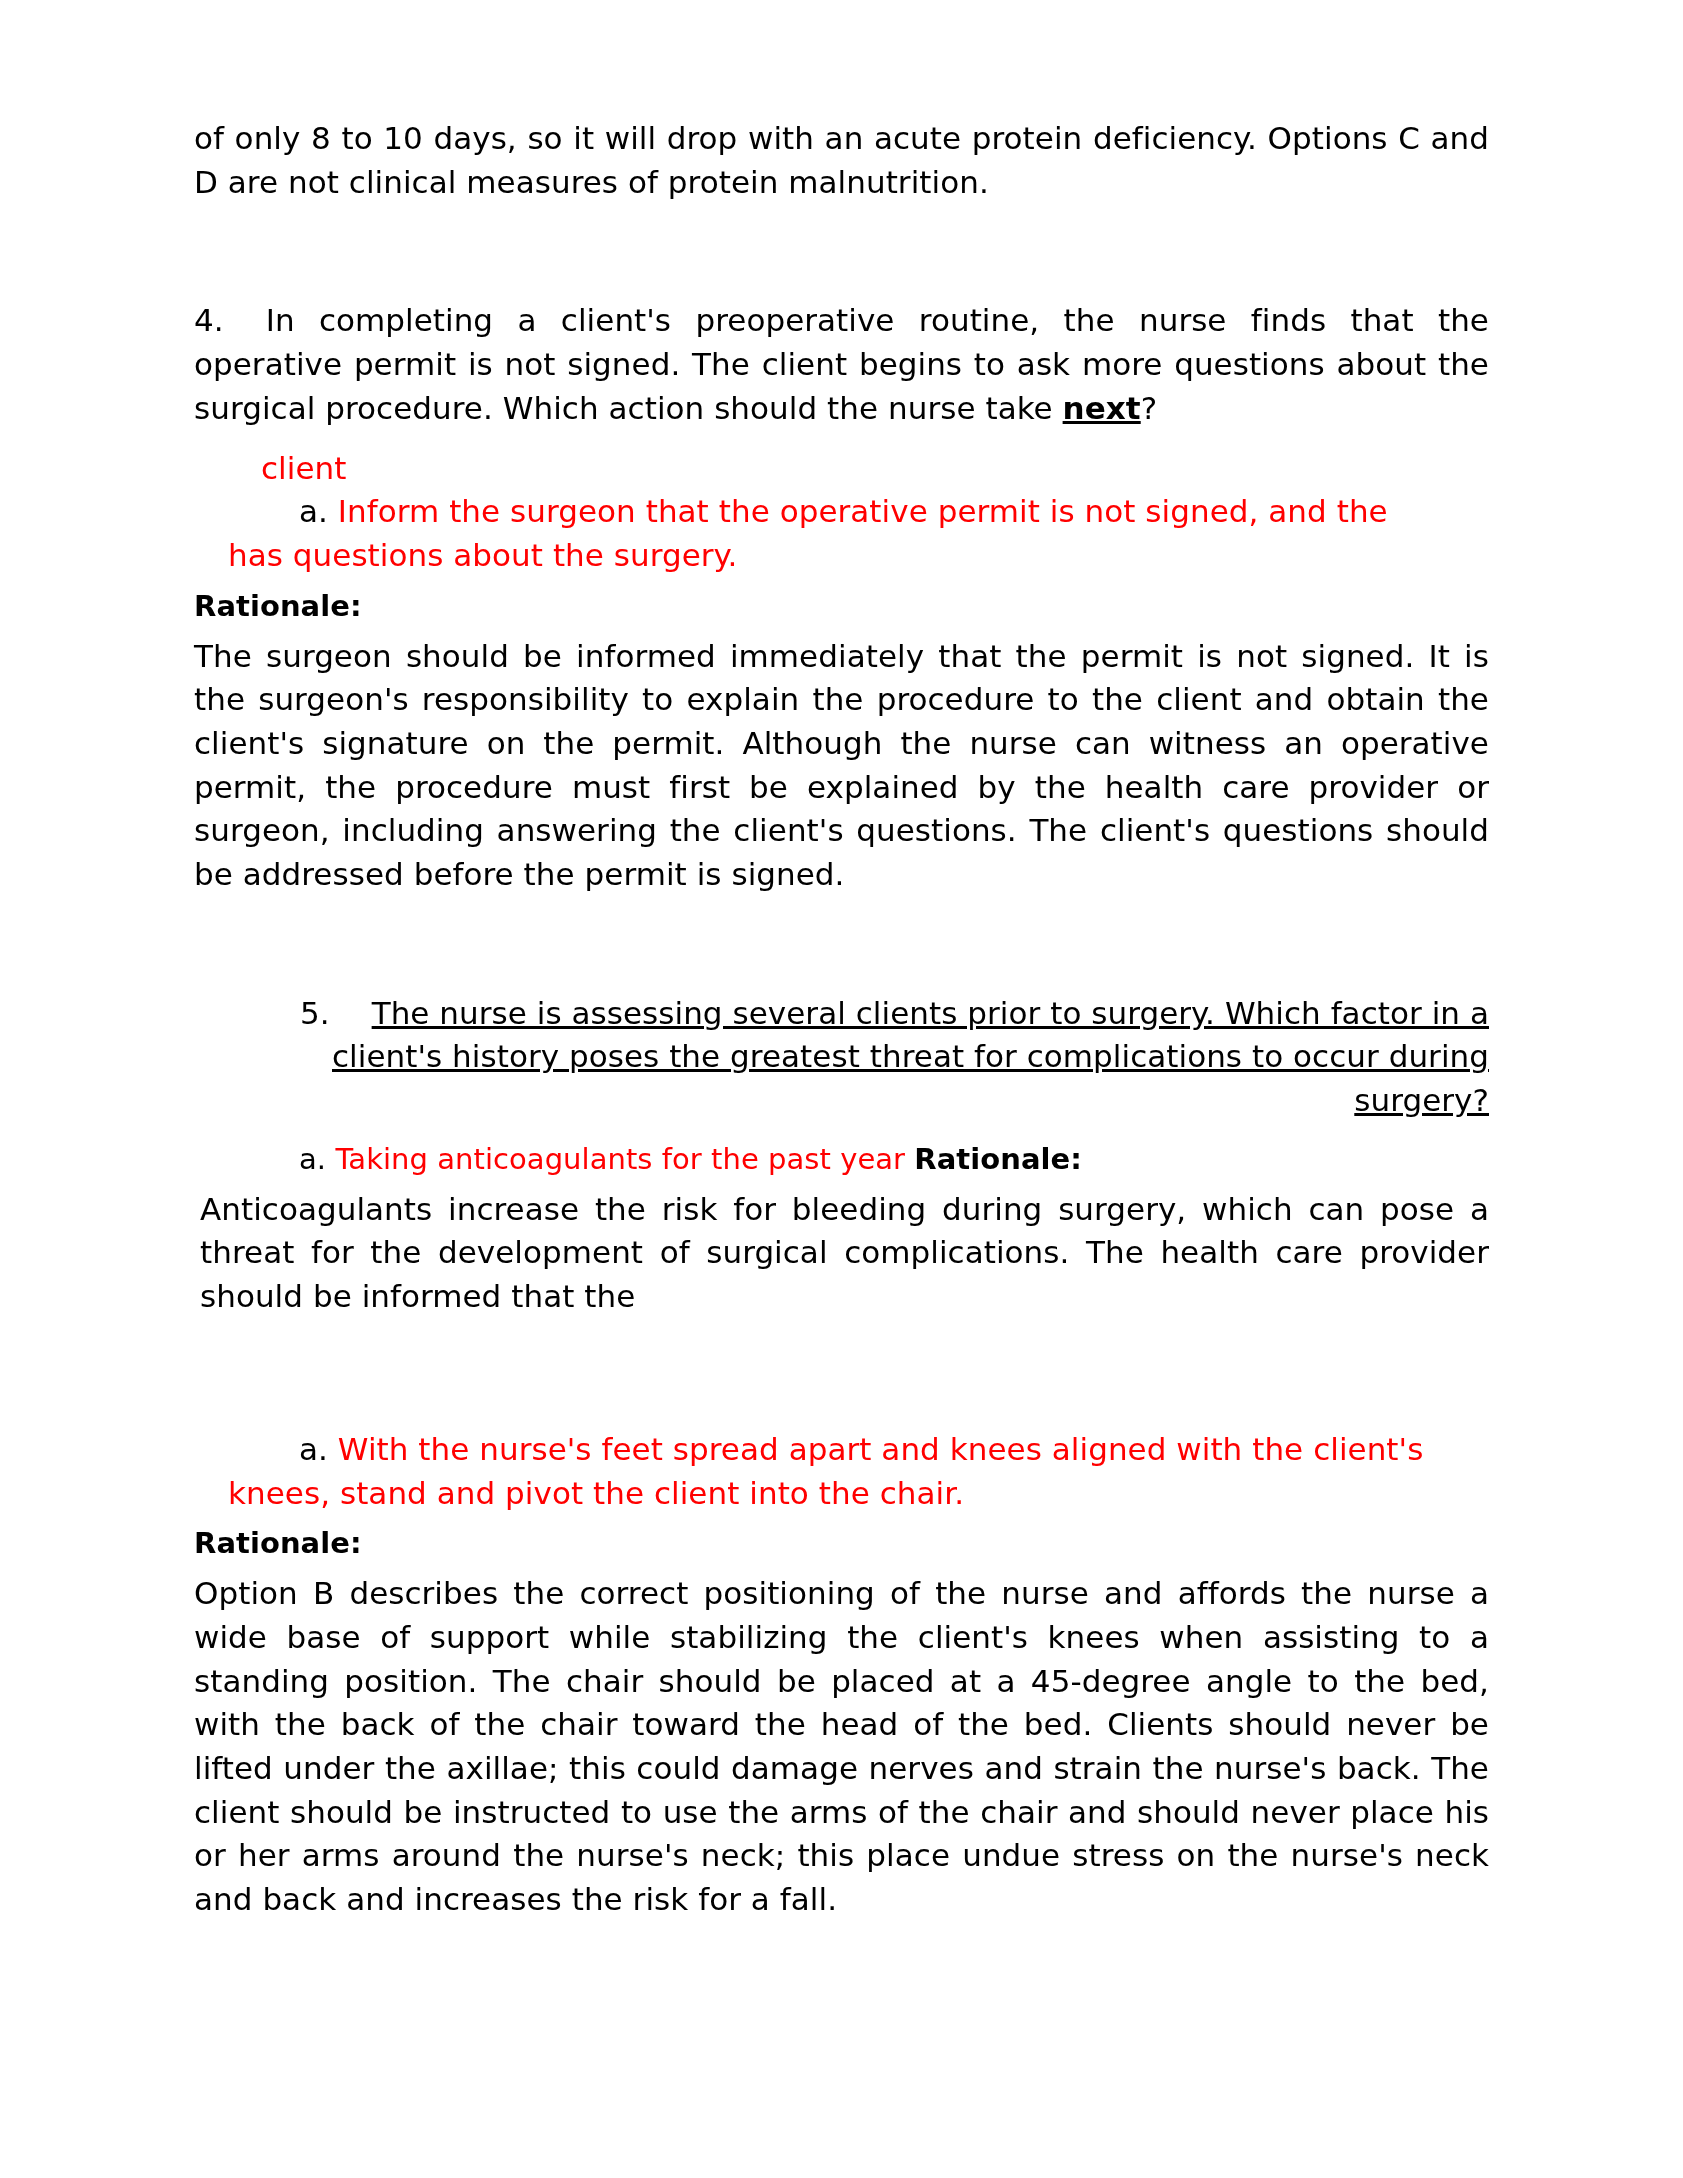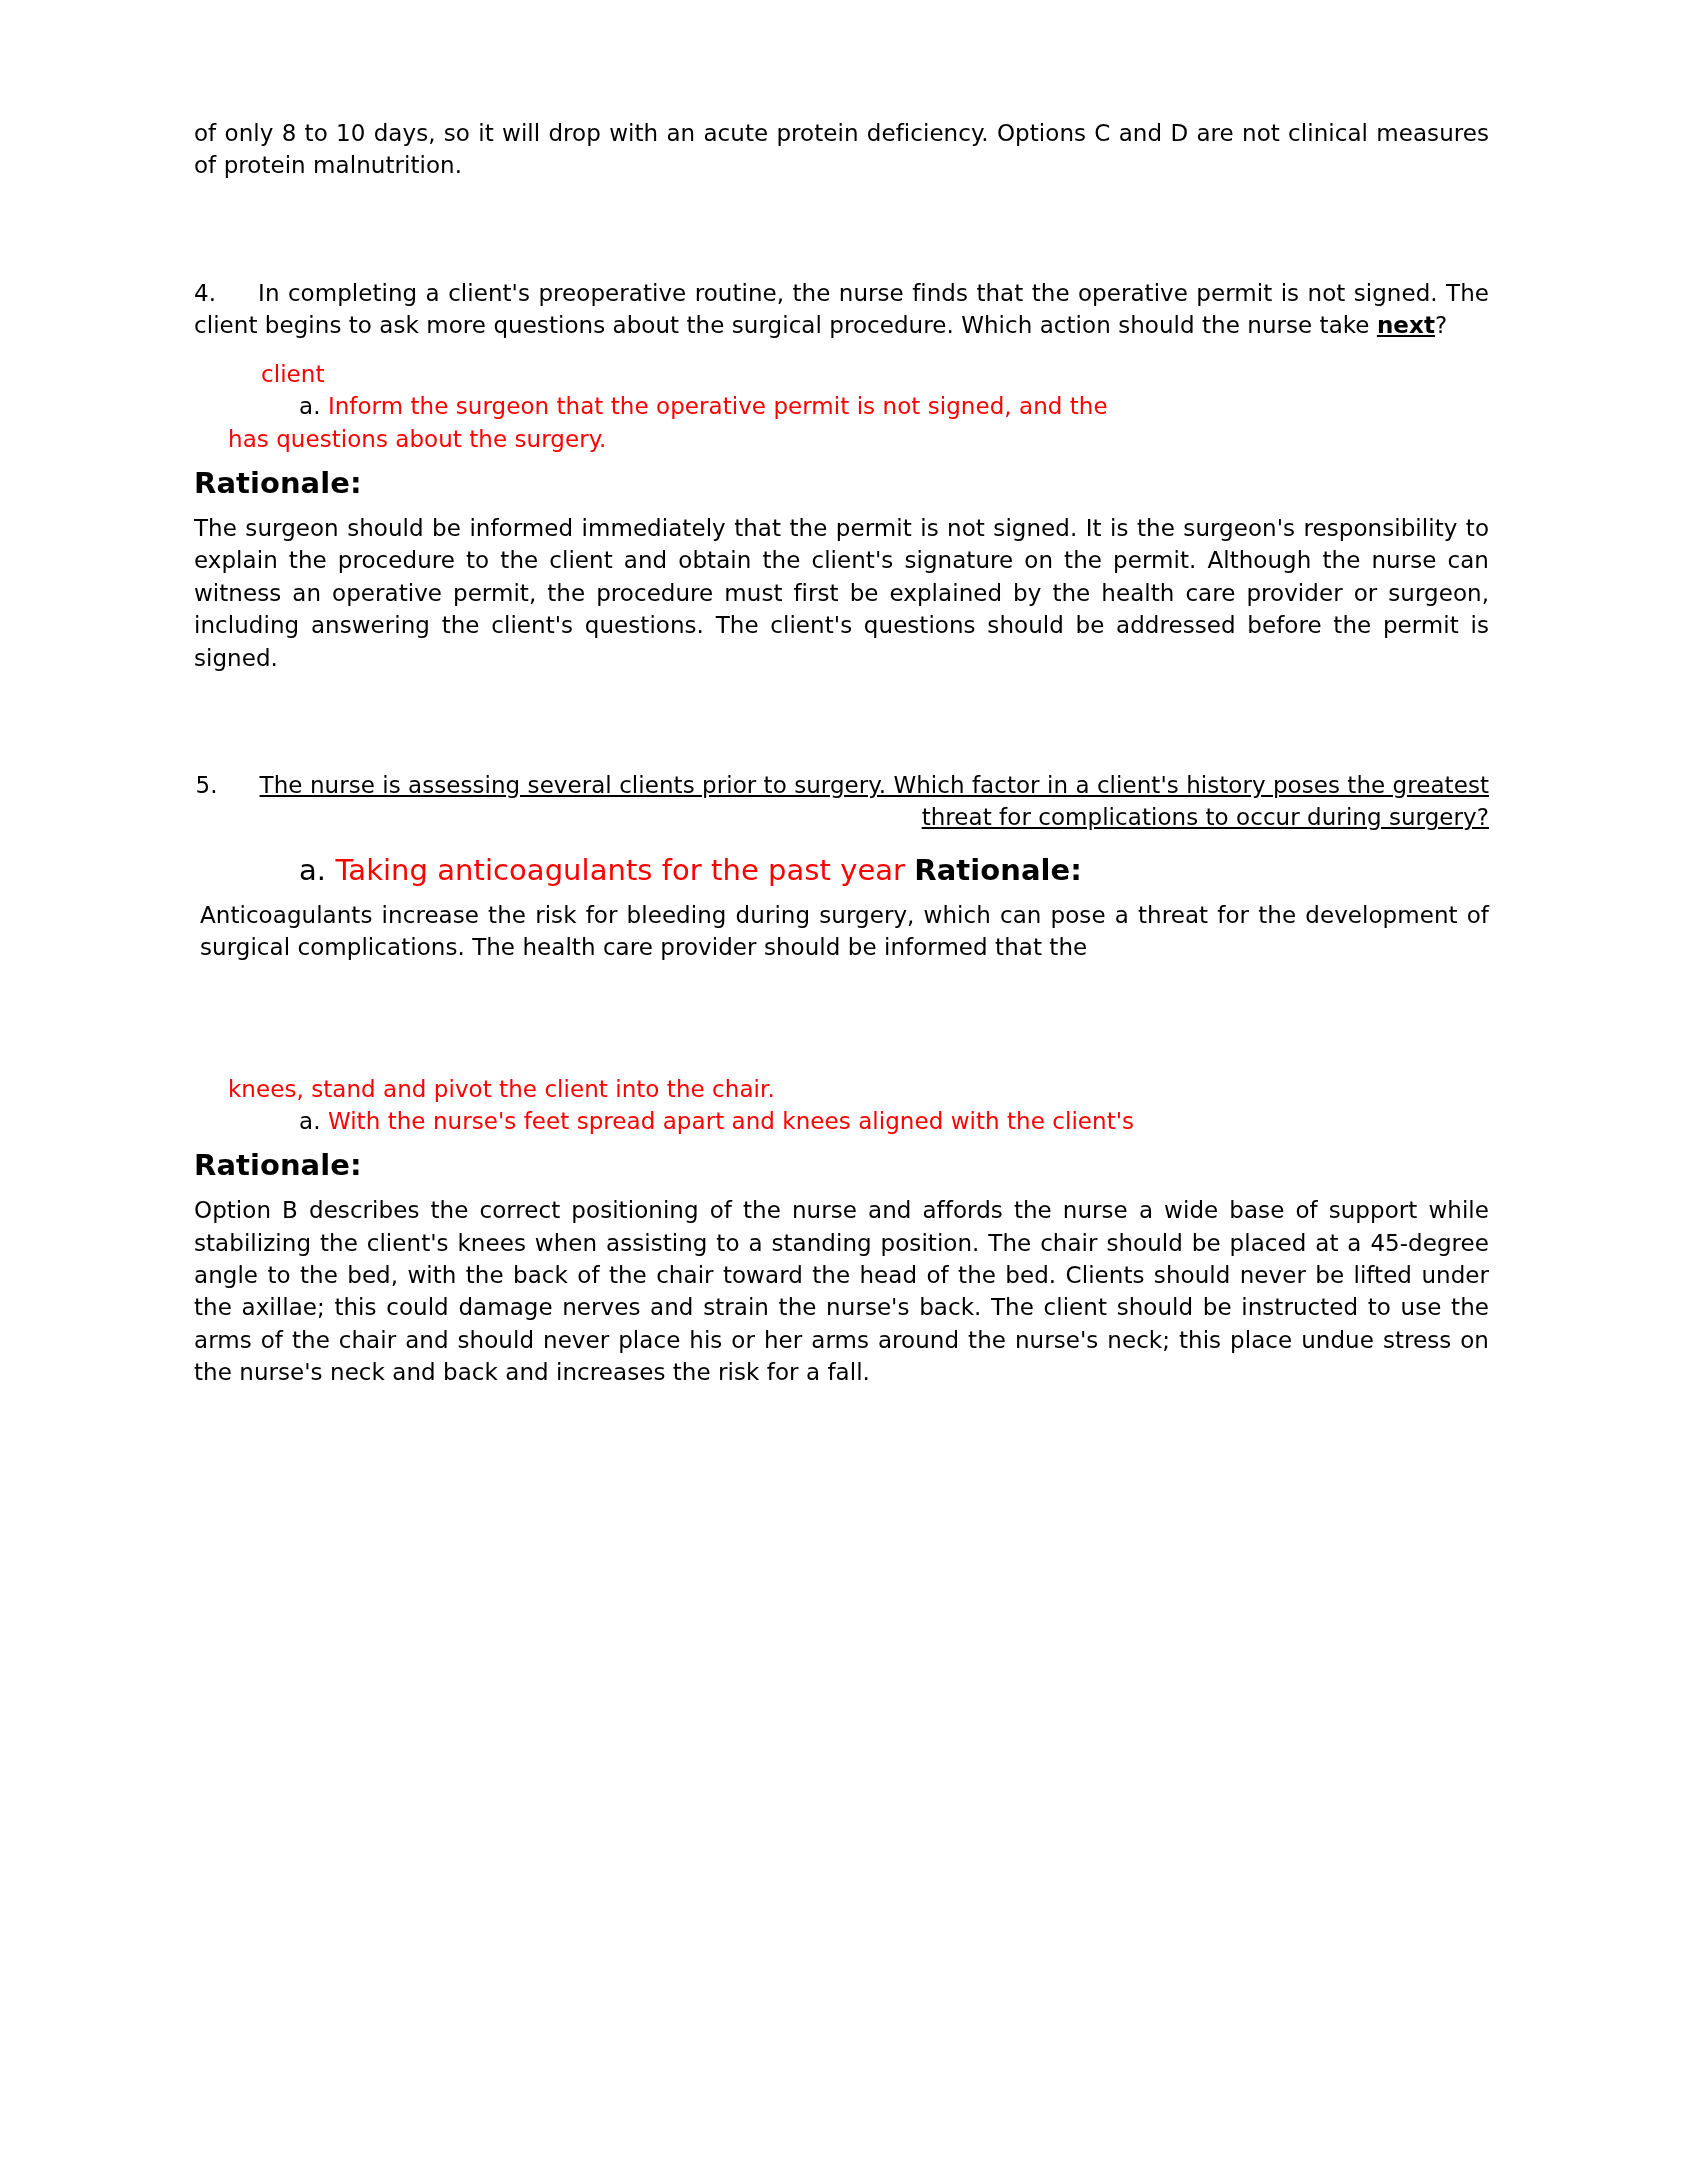--- a/index.html
+++ b/index.html
@@ -20,21 +20,21 @@
     height: 2178px;
     box-sizing: border-box;
     padding: 117px 194px 0 194px;
     background: #ffffff;
   }
   .doc-body {
     width: 1295px;
   }
   p {
     margin: 0;
-    font-size: 23px;
+    font-size: 31px;
     line-height: 1.41;
     letter-spacing: 0.05px;
   }
   .justify { text-align: justify; text-align-last: left; }
   .left    { text-align: left; }
 
   .para-intro        { margin-bottom: 0; }
   .spacer-lg         { height: 95px; }
   .spacer-md         { height: 77px; }
   .spacer-xs         { height: 16px; }
@@ -113,25 +113,25 @@
 
     <div class="spacer-xs"></div>
 
 
     <div class="spacer-md"></div>
 
 
     <div class="spacer-xs"></div>
 
     <div class="answer-block">
-      <p class="left answer-l2b ans-text">knees, stand and pivot the client into the chair.</p>
       <p class="left answer-l1">
         <span class="ans-letter">a.</span>
         <span class="ans-text">With the nurse's feet spread apart and knees aligned with the client's</span>
       </p>
+      <p class="left answer-l2b ans-text">knees, stand and pivot the client into the chair.</p>
     </div>
 
     <div class="spacer-xxs"></div>
 
     <p class="rationale-label">Rationale:</p>
 
     <div class="spacer-xxs"></div>
 
     <p class="justify">Option B describes the correct positioning of the nurse and affords the nurse a wide base of support while stabilizing the client's knees when assisting to a standing position. The chair should be placed at a 45-degree angle to the bed, with the back of the chair toward the head of the bed. Clients should never be lifted under the axillae; this could damage nerves and strain the nurse's back. The client should be instructed to use the arms of the chair and should never place his or her arms around the nurse's neck; this place undue stress on the nurse's neck and back and increases the risk for a fall.</p>
 

